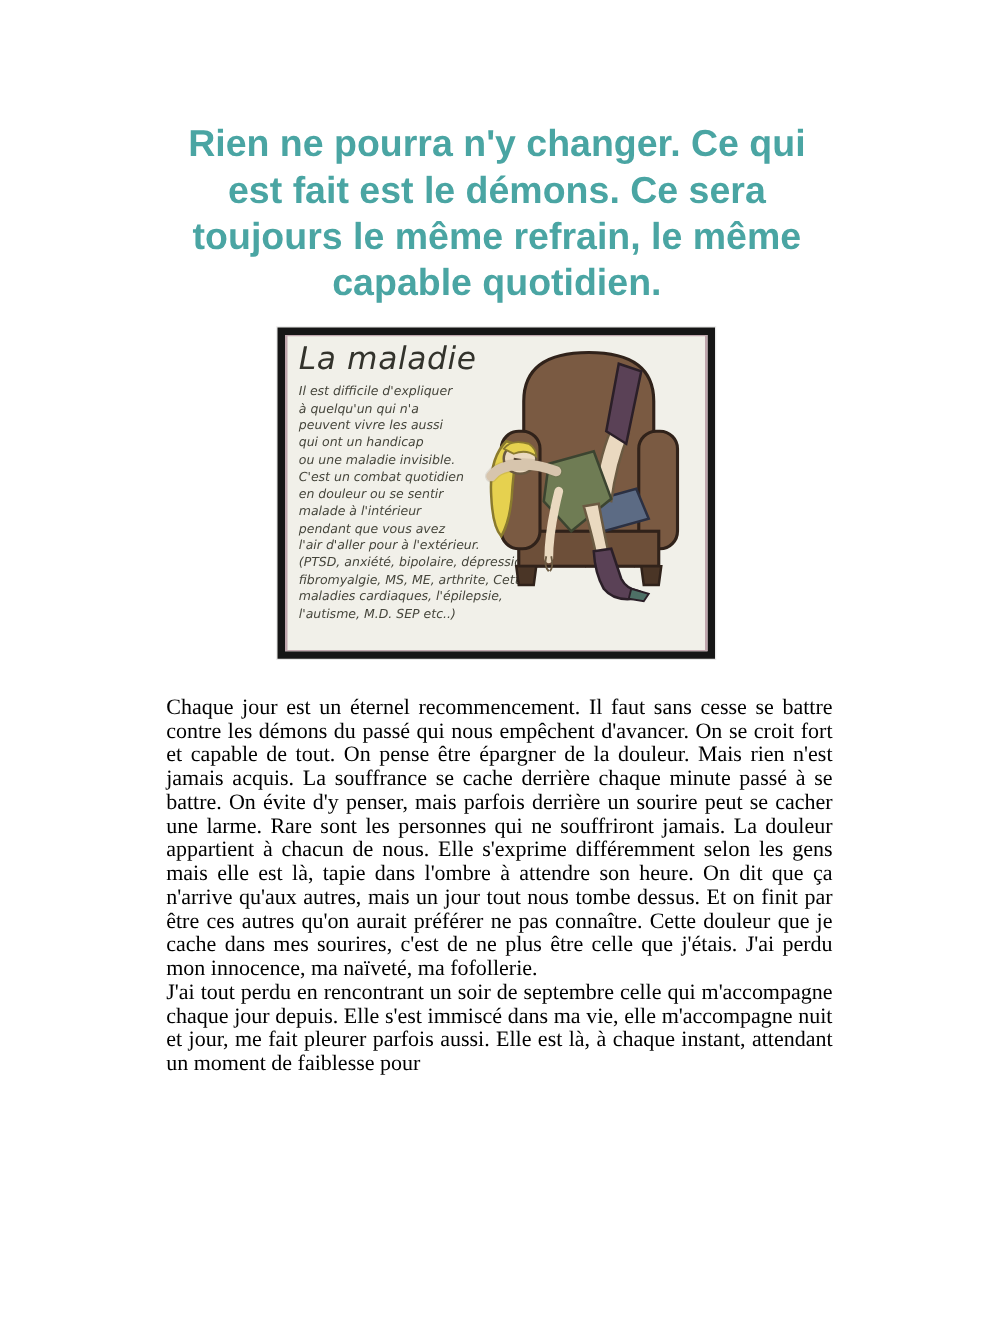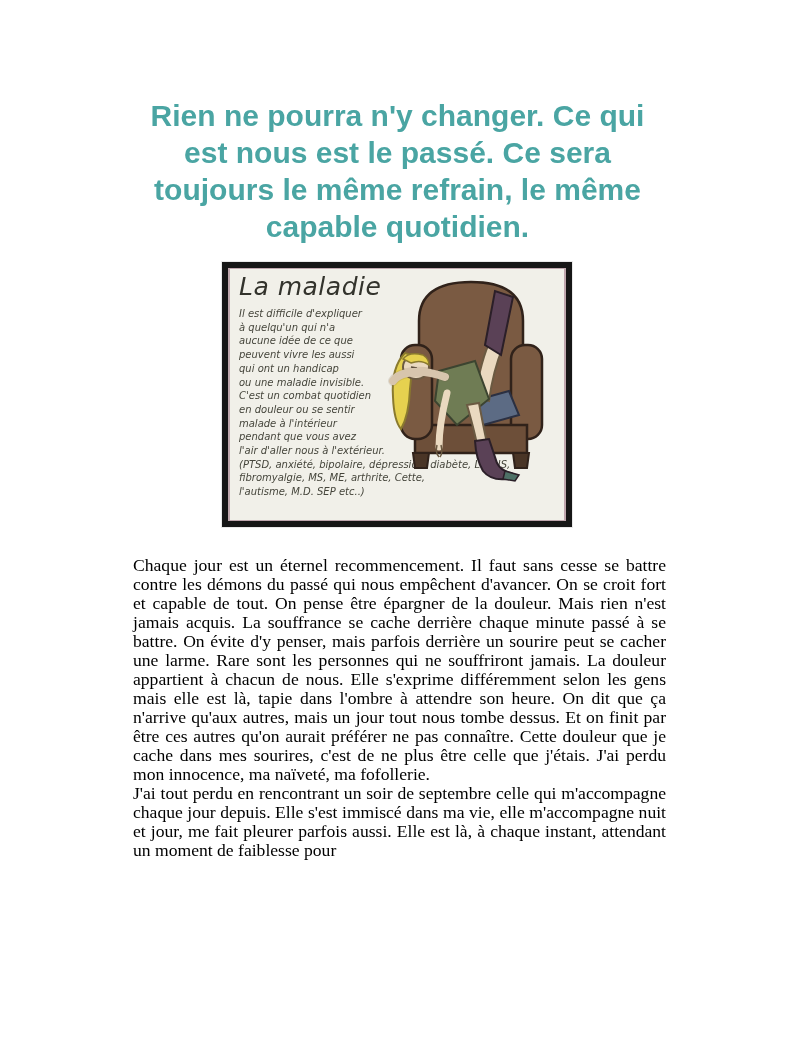--- a/index.html
+++ b/index.html
@@ -39,21 +39,21 @@
     font-size:14px; color:#a21caf; letter-spacing:1px;
   }
 </style>
 </head>
 <body>
 
 <div class="page">
 
   <div class="heading">
     <div>Rien ne pourra n'y changer. Ce qui</div>
-    <div>est nous est le passé. Ce sera</div>
+    <div>est fait est le démons. Ce sera</div>
     <div>toujours le même refrain, le même</div>
     <div>capable quotidien.</div>
   </div>
 
   <div class="card">
     <div class="card-inner">
       <div class="card-title">La maladie</div>
 
       <svg class="illustration" viewBox="0 0 182 208" xmlns="http://www.w3.org/2000/svg">
 
@@ -87,31 +87,31 @@
         <path d="M66,102 Q44,94 28,98 Q18,100 14,106" fill="none" stroke="#ead9c0" stroke-width="8" stroke-linecap="round"></path>
         <path d="M66,102 Q44,94 28,98 Q18,100 14,106" fill="none" stroke="#6b5a42" stroke-width="10" stroke-linecap="round" opacity="0.15"></path>
 
         <path d="M68,118 Q60,150 60,172" fill="none" stroke="#ead9c0" stroke-width="7" stroke-linecap="round"></path>
         <path d="M58,170 q-2,8 2,12 M62,170 q2,8 -1,12" stroke="#6b5a42" stroke-width="1.5" fill="none"></path>
       </svg>
 
       <div class="card-text">
         <div class="card-line">Il est difficile d'expliquer</div>
         <div class="card-line">à quelqu'un qui n'a</div>
-        <div class="card-line">aucune idée de ce que</div>
         <div class="card-line">peuvent vivre les aussi</div>
         <div class="card-line">qui ont un handicap</div>
         <div class="card-line">ou une maladie invisible.</div>
         <div class="card-line">C'est un combat quotidien</div>
         <div class="card-line">en douleur ou se sentir</div>
         <div class="card-line">malade à l'intérieur</div>
         <div class="card-line">pendant que vous avez</div>
-        <div class="card-line">l'air d'aller nous à l'extérieur.</div>
+        <div class="card-line">l'air d'aller pour à l'extérieur.</div>
         <div class="card-line">(PTSD, anxiété, bipolaire, dépression, diabète, LUPUS,</div>
         <div class="card-line">fibromyalgie, MS, ME, arthrite, Cette,</div>
+        <div class="card-line">maladies cardiaques, l'épilepsie,</div>
         <div class="card-line">l'autisme, M.D. SEP etc..)</div>
 
       </div>
     </div>
   </div>
 
   <div class="body-text">
     <p>Chaque jour est un éternel recommencement. Il faut sans cesse se battre contre les démons du passé qui nous empêchent d'avancer. On se croit fort et capable de tout. On pense être épargner de la douleur. Mais rien n'est jamais acquis. La souffrance se cache derrière chaque minute passé à se battre. On évite d'y penser, mais parfois derrière un sourire peut se cacher une larme. Rare sont les personnes qui ne souffriront jamais. La douleur appartient à chacun de nous. Elle s'exprime différemment selon les gens mais elle est là, tapie dans l'ombre à attendre son heure. On dit que ça n'arrive qu'aux autres, mais un jour tout nous tombe dessus. Et on finit par être ces autres qu'on aurait préférer ne pas connaître. Cette douleur que je cache dans mes sourires, c'est de ne plus être celle que j'étais. J'ai perdu mon innocence, ma naïveté, ma fofollerie.</p>
     <p>J'ai tout perdu en rencontrant un soir de septembre celle qui m'accompagne chaque jour depuis. Elle s'est immiscé dans ma vie, elle m'accompagne nuit et jour, me fait pleurer parfois aussi. Elle est là, à chaque instant, attendant un moment de faiblesse pour</p>
   </div>

